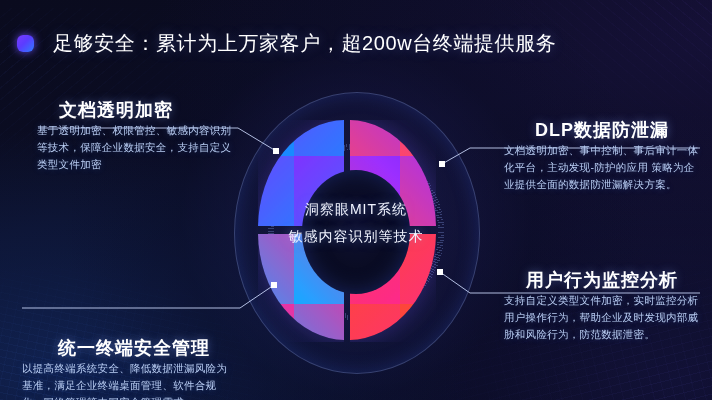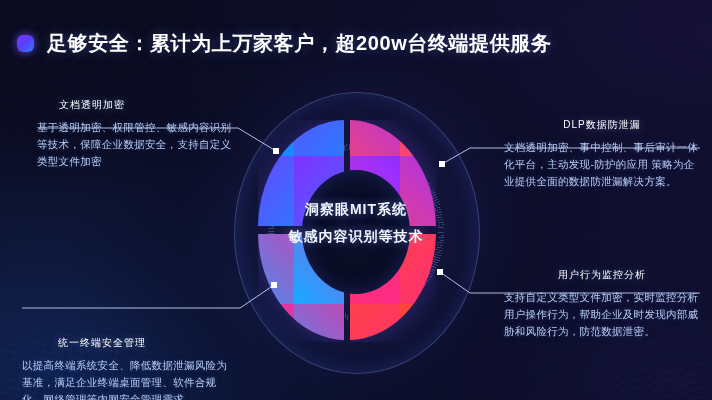--- a/index.html
+++ b/index.html
@@ -50,21 +50,21 @@
 
   
   #header{position:absolute;left:0;top:22px;width:712px;height:42px;display:flex;align-items:center;}
   #header .bullet{
     margin-left:17px;width:17px;height:17px;border-radius:6px;
     background:linear-gradient(135deg,#7a3bff 0%,#5b3cff 45%,#2f7dff 100%);
     box-shadow:0 0 9px rgba(110,80,255,.85);
     flex:0 0 auto;
   }
   #header .htxt{
-    margin-left:13px;color:#ffffff;font-size:20px;font-weight:bold;
+    margin-left:19px;color:#ffffff;font-size:20px;font-weight:normal;
     letter-spacing:.6px;white-space:nowrap;
     text-shadow:0 0 12px rgba(120,150,255,.35);
   }
 
   
   #donut{position:absolute;left:226px;top:82px;width:260px;height:300px;}
   .ringwrap{position:absolute;inset:0;}
   .outer-hair{
     position:absolute;left:8px;top:10px;width:244px;height:280px;border-radius:50%;
     border:1px solid rgba(150,175,255,.30);
@@ -101,35 +101,34 @@
             mask:radial-gradient(circle, transparent 0 40%, #000 40% 50%, transparent 50%);
   }
   .core{
     position:absolute;left:76px;top:88px;width:108px;height:124px;border-radius:50%;
     background:radial-gradient(ellipse at 50% 45%, #0e1030 0%, #080a1e 65%, #06071a 100%);
     box-shadow:0 0 22px rgba(60,90,220,.35) inset;
   }
   #center-text{
     position:absolute;left:0;top:196px;width:712px;text-align:center;
     pointer-events:none;
-    font-weight:bold;
   }
   #center-text div{
     color:#f2f5ff;font-size:14px;line-height:27px;letter-spacing:1px;
     text-shadow:0 0 10px rgba(120,160,255,.5);
   }
 
   
   .block{position:absolute;}
   .block .title{
-    color:#ffffff;font-size:10px;font-weight:normal;letter-spacing:1px;white-space:nowrap;
+    color:#ffffff;font-size:18px;font-weight:bold;letter-spacing:1px;white-space:nowrap;
     text-shadow:0 0 10px rgba(130,165,255,.45);
   }
   .block .body{
-    margin-top:7px;color:#b9cdf2;font-size:10.5px;line-height:17px;letter-spacing:.3px;
+    color:#b9cdf2;font-size:10.5px;line-height:17px;letter-spacing:.3px;
     text-shadow:0 0 6px rgba(60,110,220,.35);
   }
   .b-tl{left:37px;top:98px;width:200px;}
   .b-tl .title{text-align:left;padding-left:22px;}
   .b-bl{left:22px;top:292px;width:215px;}
   .b-bl .title{text-align:left;padding-left:36px;margin-top:44px;}
   .b-tr{left:504px;top:118px;width:196px;}
   .b-tr .title{text-align:center;}
   .b-br{left:504px;top:268px;width:196px;}
   .b-br .title{text-align:center;}

